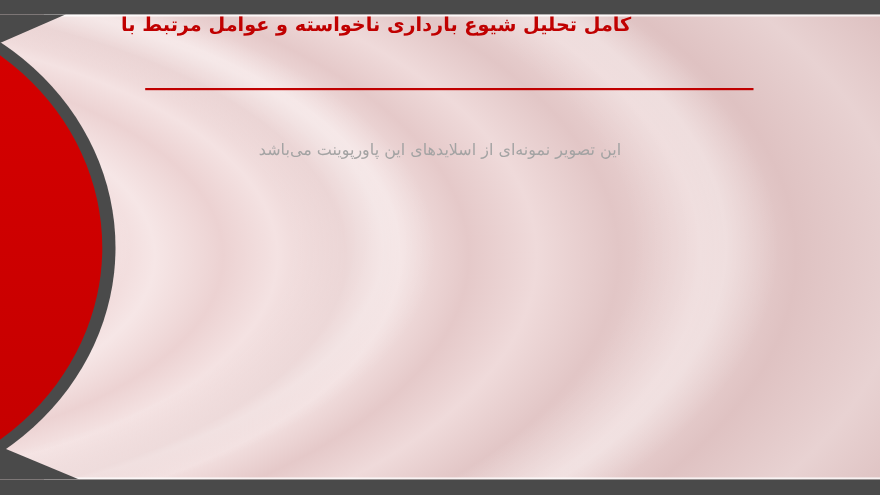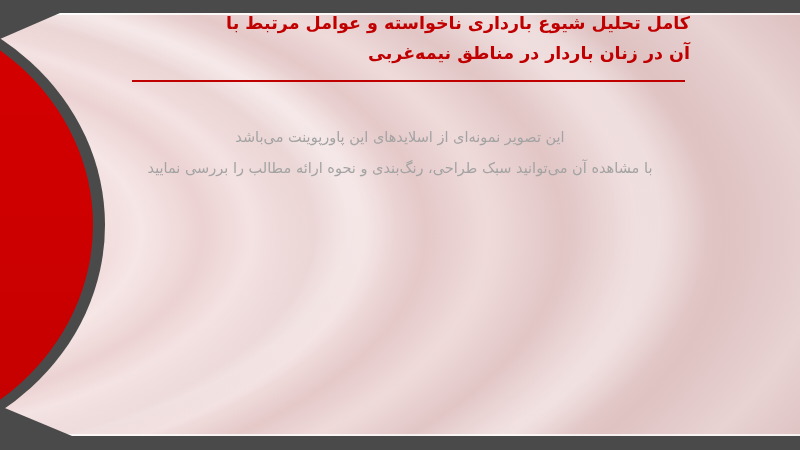--- a/index.html
+++ b/index.html
@@ -141,21 +141,21 @@
     inset: 0;
     z-index: 7;
     direction: rtl;
   }
 
   .title-block {
     position: absolute;
     right: 110px;
     left: 110px;
     top: 8px;
-    text-align: right;
+    text-align: left;
   }
   .title-line {
     color: #c00000;
     font-size: 17.5px;
     font-weight: bold;
     line-height: 30px;
     white-space: nowrap;
     letter-spacing: 0px;
   }
   .title-rule {
@@ -199,25 +199,23 @@
   <div class="wedge-top"></div>
   <div class="wedge-bottom"></div>
 
   <div class="frame-top"></div>
   <div class="frame-bottom"></div>
 
   <div class="content">
 
     <div class="title-block">
       <div class="title-line">کامل تحلیل شیوع بارداری ناخواسته و عوامل مرتبط با</div>
-      <div class="title-line">آن در زنان باردار در مناطق نیمه‌غربی</div>
     </div>
 
     <div class="body-block">
       <div class="body-line">این تصویر نمونه‌ای از اسلایدهای این پاورپوینت می‌باشد</div>
-      <div class="body-line">با مشاهده آن می‌توانید سبک طراحی، رنگ‌بندی و نحوه ارائه مطالب را بررسی نمایید</div>
     </div>
 
   </div>
 
   <div class="title-rule"></div>
 
 </div>
 
 </body></html>

